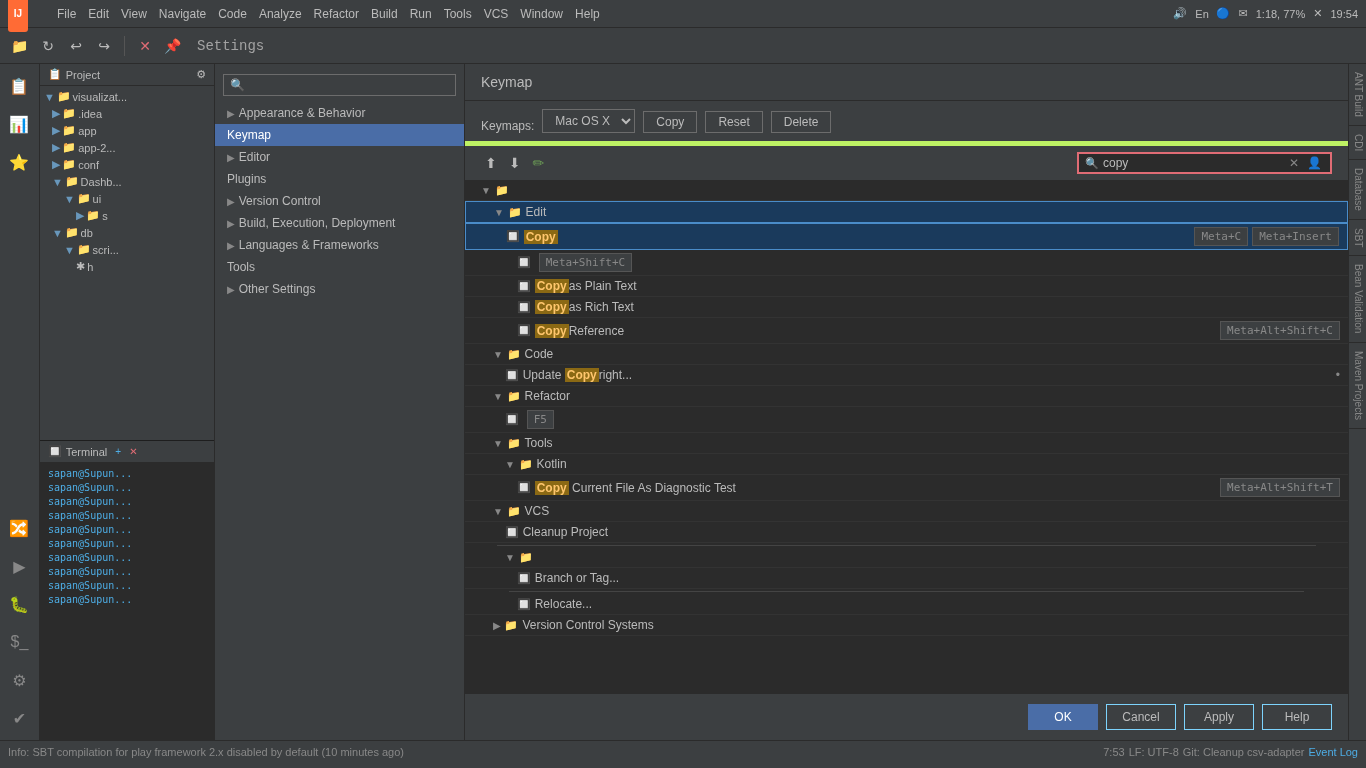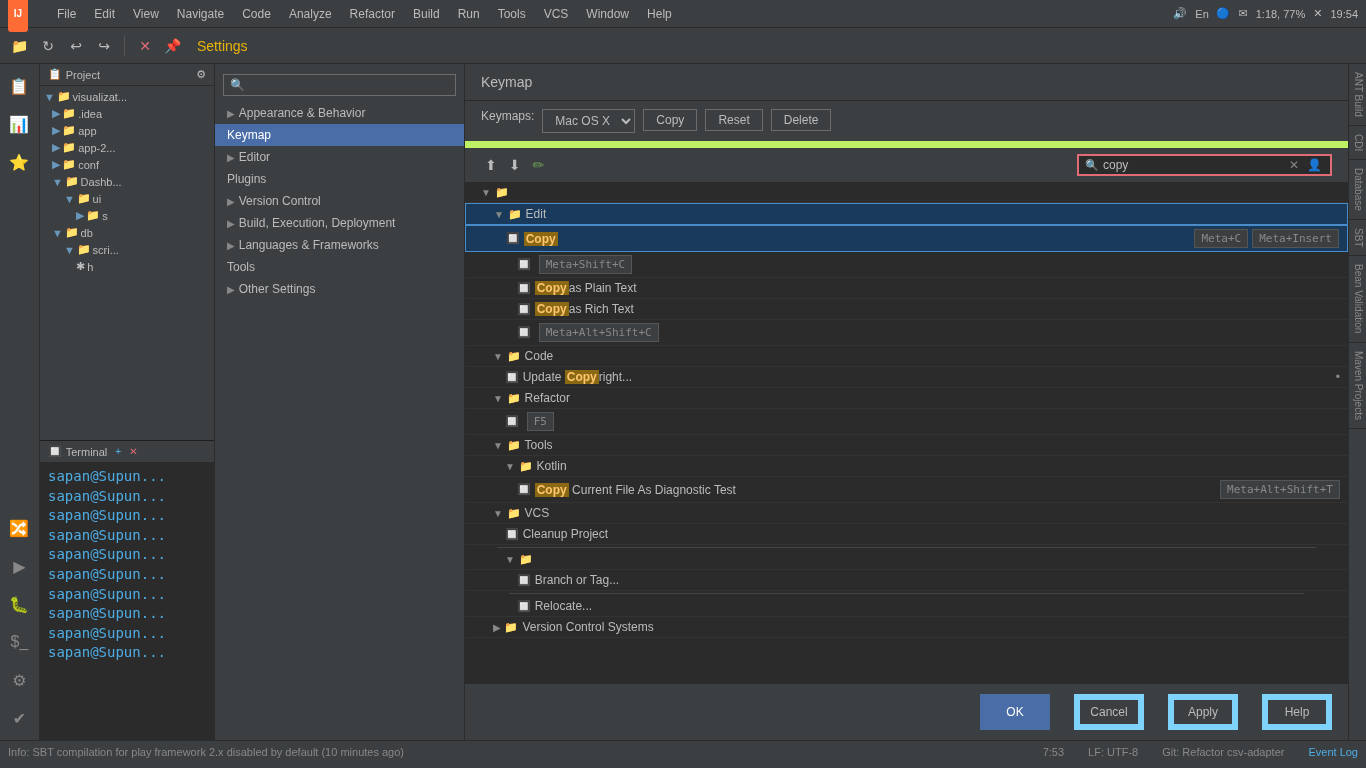--- a/index.html
+++ b/index.html
@@ -1,59 +1,59 @@
 <!DOCTYPE html>
 <html><head>
   <meta charset="utf-8">
   <style>
     * { box-sizing: border-box; margin: 0; padding: 0; }
     body { font-family: 'Segoe UI', Arial, sans-serif; font-size: 12px; background: #3c3f41; color: #bbbbbb; width: 1366px; height: 768px; overflow: hidden; }
 
     
     .menu-bar { background: #3c3f41; height: 28px; display: flex; align-items: center; padding: 0 8px; border-bottom: 1px solid #2b2b2b; }
     .menu-bar .app-icon { width: 20px; height: 36px; background: #ff6b35; border-radius: 3px; margin-right: 23px; display: flex; align-items: center; justify-content: center; color: white; font-size: 10px; font-weight: bold; }
-    .menu-bar .menu-items { display: flex; gap: 6px; }
+    .menu-bar .menu-items { display: flex; gap: 0; }
     .menu-bar .menu-item { color: #bbbbbb; font-size: 12px; padding: 2px 6px; cursor: pointer; }
     .menu-bar .right-icons { margin-left: auto; display: flex; align-items: center; gap: 8px; color: #bbbbbb; font-size: 11px; }
 
     
     .toolbar { background: #3c3f41; height: 36px; display: flex; align-items: center; padding: 0 8px; gap: 4px; border-bottom: 1px solid #2b2b2b; }
     .toolbar-btn { width: 24px; height: 24px; background: transparent; border: none; color: #bbbbbb; cursor: pointer; display: flex; align-items: center; justify-content: center; font-size: 14px; }
-    .settings-title { color: #eab308; font-size: 14px; margin-left: 8px; }
+    .settings-title { color: #a3a3a3; font-size: 14px; margin-left: 8px; font-family: Liberation Mono, monospace; }
 
     
     .main-layout { display: flex; height: calc(768px - 64px - 28px); }
     .panel-header { background: #3c3f41; padding: 4px 8px; font-size: 11px; color: #bbbbbb; border-bottom: 1px solid #2b2b2b; display: flex; align-items: center; gap: 4px; }
     .project-tree { flex: 1; overflow-y: auto; font-size: 11px; padding: 2px 0; }
     .tree-item { padding: 2px 4px; cursor: pointer; white-space: nowrap; overflow: hidden; text-overflow: ellipsis; display: flex; align-items: center; gap: 2px; }
     .tree-indent-1 { padding-left: 12px; }
     .tree-indent-2 { padding-left: 24px; }
     .tree-indent-3 { padding-left: 36px; }
     .folder-icon { color: #6897bb; }
 
     
     .terminal-panel { background: #2b2b2b; border-top: 1px solid #1e1e1e; height: 300px; overflow: hidden; }
     .terminal-header { background: #3c3f41; padding: 4px 8px; font-size: 11px; color: #bbbbbb; border-bottom: 1px solid #2b2b2b; display: flex; align-items: center; gap: 4px; }
-    .terminal-content { padding: 4px 8px; font-size: 14px; font-family: monospace; color: #bbbbbb; overflow: hidden; height: calc(100% - 28px); }
+    .terminal-content { padding: 4px 8px; font-size: 10px; font-family: monospace; color: #bbbbbb; overflow: hidden; height: calc(100% - 28px); }
     .terminal-line { color: #4eade5; line-height: 1.4; }
 
     
     .settings-dialog { flex: 1; display: flex; flex-direction: column; background: #3c3f41; }
     .settings-body { display: flex; flex: 1; overflow: hidden; }
     .settings-nav { width: 250px; background: #3c3f41; border-right: 1px solid #2b2b2b; overflow-y: auto; padding: 4px 0; }
     .settings-search { padding: 6px 8px; }
     .settings-search input { width: 100%; background: #3c3f41; border: 1px solid #6c6c6c; color: #bbbbbb; padding: 3px 6px; font-size: 12px; outline: none; }
     .nav-item { padding: 4px 12px; cursor: pointer; font-size: 12px; color: #bbbbbb; display: flex; align-items: center; gap: 4px; }
     .nav-item.selected { background: #4a6da7; color: white; }
     .nav-arrow { font-size: 10px; color: #888; }
 
     
     .keymap-content { flex: 1; background: #3c3f41; display: flex; flex-direction: column; overflow: hidden; }
     .keymap-title { padding: 10px 16px; font-size: 14px; color: #bbbbbb; border-bottom: 1px solid #2b2b2b; }
-    .keymap-toolbar { padding: 8px 16px; display: flex; align-items: flex-start; gap: 8px; border-bottom: 7px solid #bef264; }
+    .keymap-toolbar { padding: 8px 16px; display: flex; align-items: flex-end; gap: 8px; border-bottom: 5px solid #bef264; }
     .keymap-label { color: #bbbbbb; font-size: 12px; }
     .keymap-select { background: #3c3f41; border: 1px solid #6c6c6c; color: #bbbbbb; padding: 3px 8px; font-size: 12px; cursor: pointer; }
     .keymap-btn { background: #3c3f41; border: 1px solid #6c6c6c; color: #bbbbbb; padding: 3px 12px; font-size: 12px; cursor: pointer; }
 
     .keymap-filter-bar { padding: 6px 16px; display: flex; align-items: center; gap: 8px; border-bottom: 1px solid #2b2b2b; }
     .filter-icons { display: flex; gap: 4px; }
     .filter-icon-btn { background: transparent; border: none; color: #bbbbbb; cursor: pointer; font-size: 14px; padding: 2px 4px; }
     .search-box { margin-left: auto; display: flex; align-items: center; background: #2b2b2b; border: 1px solid #ff6b35; padding: 2px 6px; gap: 4px; }
     .search-box input { background: transparent; border: none; color: #bbbbbb; font-size: 12px; outline: none; width: 200px; }
     .search-icon-btn { background: transparent; border: none; color: #888; cursor: pointer; font-size: 12px; padding: 0 2px; }
@@ -62,28 +62,28 @@
     .keymap-tree { flex: 1; overflow-y: auto; background: #2b2b2b; }
     .keymap-tree-item { display: flex; align-items: center; padding: 3px 8px; cursor: pointer; border-bottom: 1px solid #333; font-size: 12px; color: #bbbbbb; }
     .item-indent { display: inline-block; }
     .item-arrow { color: #888; margin-right: 4px; font-size: 10px; }
     .item-icon { margin-right: 4px; font-size: 11px; }
     .item-name { flex: 1; }
     .item-shortcut { color: #888; font-size: 11px; padding: 2px 6px; background: #3c3f41; border: 1px solid #555; margin-left: 4px; font-family: monospace; }
 
     
     .dialog-buttons { padding: 10px 16px; display: flex; justify-content: flex-end; gap: 8px; border-top: 1px solid #2b2b2b; background: #3c3f41; }
-    .dialog-btn { background: #3c3f41; border: 6px solid #7dd3fc; color: #bbbbbb; padding: 5px 6px; font-size: 12px; cursor: pointer; min-width: 70px; margin-left: 16px; }
+    .dialog-btn { background: #3c3f41; border: 1px solid #7dd3fc; color: #bbbbbb; padding: 5px 6px; font-size: 12px; cursor: pointer; min-width: 70px; }
     .dialog-btn.primary { background: #4a6da7; border-color: #4a6da7; color: white; }
     .right-panel-tab { writing-mode: vertical-rl; padding: 8px 2px; font-size: 10px; color: #888; cursor: pointer; border-bottom: 1px solid #2b2b2b; }
 
     
     .status-bar { height: 22px; background: #3c3f41; border-top: 1px solid #2b2b2b; display: flex; align-items: center; padding: 0 8px; font-size: 11px; color: #888; gap: 8px; }
     .status-left { flex: 1; overflow: hidden; text-overflow: ellipsis; white-space: nowrap; }
-    .status-right { display: flex; gap: 24px; align-items: center; }
+    .status-right { display: flex; gap: 4px; align-items: center; }
 
     
     .left-icon-bar { width: 40px; background: #3c3f41; border-right: 1px solid #2b2b2b; display: flex; flex-direction: column; align-items: center; padding-top: 4px; gap: 2px; overflow: hidden; }
     .icon-bar-btn { width: 36px; height: 36px; display: flex; align-items: center; justify-content: center; cursor: pointer; border-radius: 3px; color: #888; font-size: 16px; }
 
     
     ::-webkit-scrollbar { width: 8px; height: 8px; }
     ::-webkit-scrollbar-track { background: #2b2b2b; }
     ::-webkit-scrollbar-thumb { background: #555; border-radius: 4px; }
   </style>
@@ -294,20 +294,21 @@
 
           <div class="keymap-tree-item">
             <span class="item-indent" style="width:44px;"></span>
             <span class="item-icon">🔲</span>
             <span class="item-name"><span style="background:#8b6914;color:#ffc66d;font-weight:bold;padding:0 2px;">Copy</span>as Rich Text</span>
           </div>
 
           <div class="keymap-tree-item">
             <span class="item-indent" style="width:44px;"></span>
             <span class="item-icon">🔲</span>
+            <span class="item-name"><span style="background:#8b6914;color:#ffc66d;font-weight:bold;padding:0 2px;">Copy</span>Reference</span>
             <span class="item-shortcut">Meta+Alt+Shift+C</span>
           </div>
 
           <div class="keymap-tree-item">
             <span class="item-indent" style="width:20px;"></span>
             <span class="item-arrow">▼</span>
             <span class="item-icon">📁</span>
             <span class="item-name">Code</span>
           </div>
 
@@ -415,16 +416,16 @@
     <div class="right-panel-tab" style="writing-mode:vertical-rl;padding:8px 2px;font-size:10px;color:#888;cursor:pointer;border-bottom:1px solid #2b2b2b;">Maven Projects</div>
   </div>
 
 </div>
 
 <div class="status-bar">
   <span class="status-left">Info: SBT compilation for play framework 2.x disabled by default (10 minutes ago)</span>
   <div class="status-right">
     <span>7:53</span>
     <span>LF: UTF-8</span>
-    <span>Git: Refactor csv-adapter</span>
+    <span>Git: Cleanup csv-adapter</span>
     <span style="color:#4eade5;cursor:pointer;">Event Log</span>
   </div>
 </div>
 
 </body></html>

